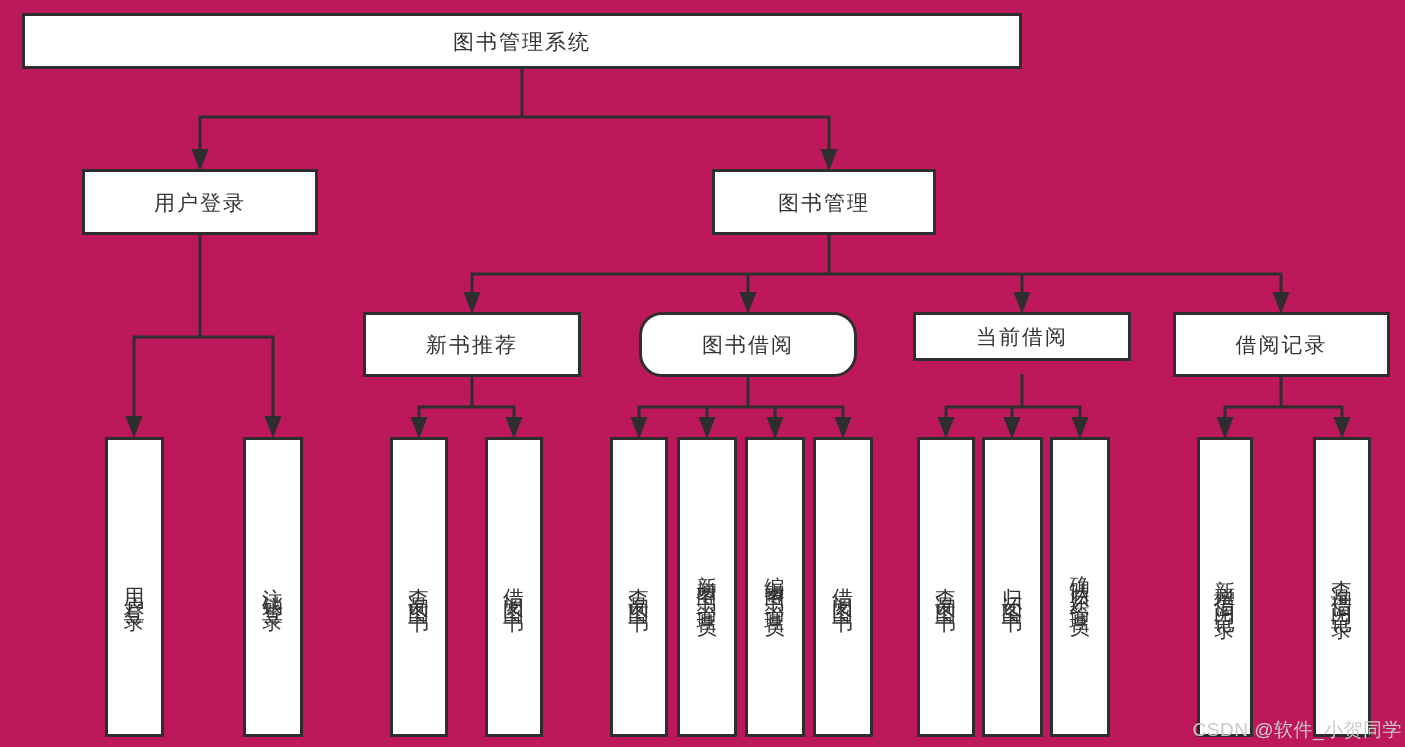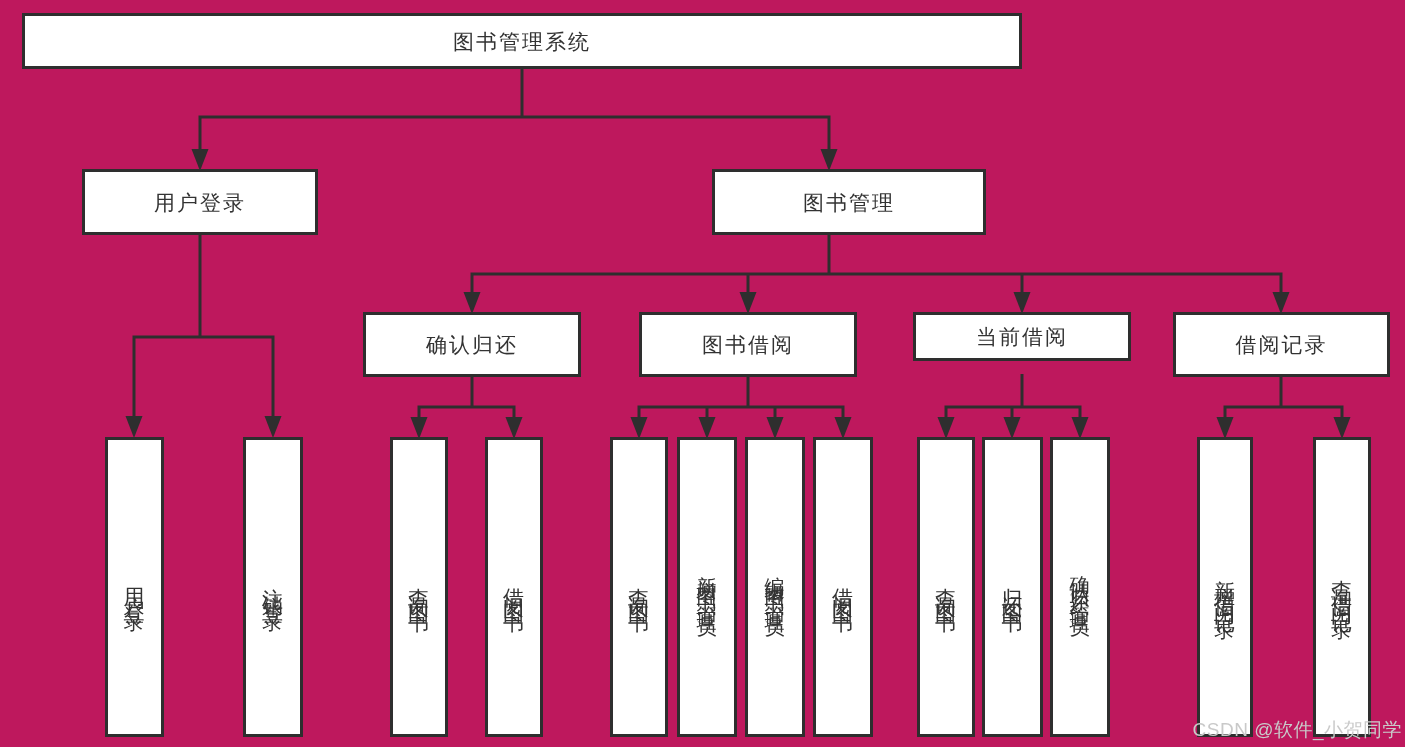--- a/index.html
+++ b/index.html
@@ -96,24 +96,24 @@
       <polygon points="1012,439 1003.5,417 1020.5,417"></polygon>
       <polygon points="1080,439 1071.5,417 1088.5,417"></polygon>
       <polygon points="1225,439 1216.5,417 1233.5,417"></polygon>
       <polygon points="1342,439 1333.5,417 1350.5,417"></polygon>
     </g>
   </svg>
 
   <div class="node hbox" style="left:22px; top:13px; width:1000px; height:56px;">图书管理系统</div>
 
   <div class="node hbox" style="left:82px; top:169px; width:236px; height:66px;">用户登录</div>
-  <div class="node hbox" style="left:712px; top:169px; width:274px; height:66px;">图书管理</div>
+  <div class="node hbox" style="left:712px; top:169px; width:224px; height:66px;">图书管理</div>
 
-  <div class="node hbox" style="left:363px; top:312px; width:218px; height:65px;">确认归还</div>
-  <div class="node hbox" style="left:639px; top:312px; width:218px; height:65px;">图书借阅</div>
+  <div class="node hbox" style="left:363px; top:312px; width:218px; height:65px;">新书推荐</div>
+  <div class="node hbox" style="left:639px; top:312px; width:218px; height:65px;border-radius:23px;">图书借阅</div>
   <div class="node hbox" style="left:913px; top:312px; width:218px; height:49px;">当前借阅</div>
   <div class="node hbox" style="left:1173px; top:312px; width:217px; height:65px;">借阅记录</div>
 
   <div class="node vbox" style="left:105px; top:437px; width:59px; height:300px;">用户登录</div>
   <div class="node vbox" style="left:243px; top:437px; width:60px; height:300px;">注销登录</div>
 
   <div class="node vbox" style="left:390px; top:437px; width:58px; height:300px;">查询图书</div>
   <div class="node vbox" style="left:485px; top:437px; width:58px; height:300px;">借阅图书</div>
 
   <div class="node vbox" style="left:610px; top:437px; width:58px; height:300px;">查询图书</div>

